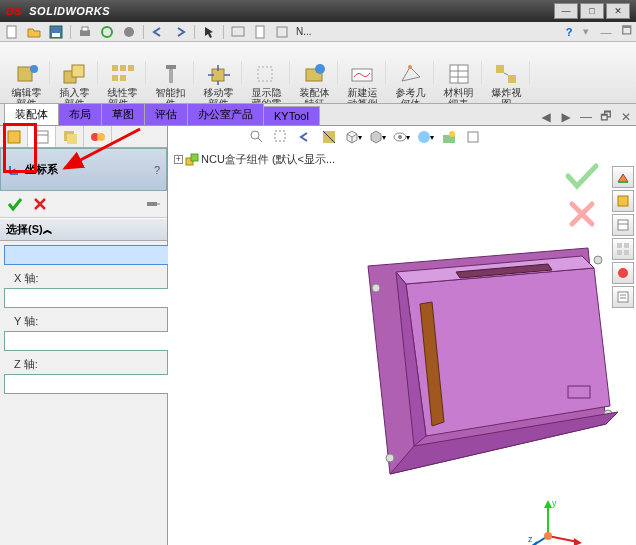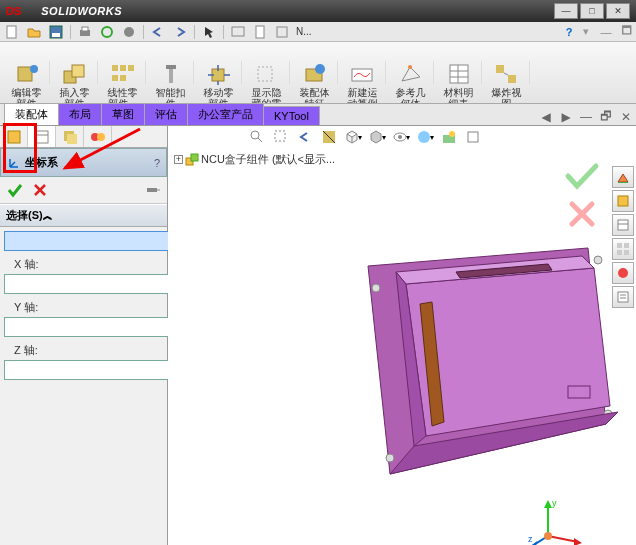--- a/index.html
+++ b/index.html
@@ -1,39 +1,39 @@
 <!DOCTYPE html>
 <html><head>
 <meta charset="utf-8">
 <style>
   * { margin: 0; padding: 0; box-sizing: border-box; }
   body { font-family: "Microsoft YaHei", Arial, sans-serif; font-size: 11px; background: #f0f0f0; width: 636px; height: 545px; overflow: hidden; position: relative; }
   .titlebar { height: 22px; background: linear-gradient(#5a5a5a,#2a2a2a); display: flex; align-items: center; padding: 0 6px; color: #fff; }
   .logo { font-weight: bold; font-style: italic; letter-spacing: 0.5px; }
-  .logo-ds { color: #e00; font-weight: bold; margin-right: 20px; text-align: center; }
+  .logo-ds { color: #e00; font-weight: bold; margin-right: 8px; text-align: center; }
   .titlebar .spacer { flex: 1; }
   .winbtn { width: 24px; height: 16px; background: #ddd; margin-left: 2px; border: 1px solid #888; display: flex; align-items: center; justify-content: center; font-size: 9px; color:#333; }
   .qat { height: 20px; background: #e8e8e8; border-bottom: 1px solid #bbb; display: flex; align-items: center; padding: 0 4px; gap: 6px; }
   .qat .qbtn { width: 16px; height: 16px; display:flex;align-items:center;justify-content:center; }
   .qat .sep { width:1px;height:14px;background:#bbb; }
   .ribbon { height: 62px; background: linear-gradient(#f8f8f8,#e4e4e4); border-bottom: 1px solid #aaa; display: flex; padding: 19px 4px; gap: 2px; overflow:hidden; }
   .rbtn { width: 46px; display: flex; flex-direction: column; align-items: center; justify-content: flex-start; padding: 2px 0; border-right: 1px solid #ddd; text-align:center; }
   .rbtn .ricon { width: 28px; height: 24px; margin-bottom: 2px; display:flex;align-items:center;justify-content:center; }
   .rbtn .rlabel { font-size: 10px; line-height: 11px; color: #333; }
   .tabbar { height: 22px; background: #e8e8e8; display: flex; align-items: flex-end; padding-left: 4px; border-bottom: 1px solid #999; }
   .tab { padding: 3px 10px; font-size: 11px; background: #8b5cf6; border: 1px solid #aaa; border-bottom: none; margin-right: -1px;}
   .tab.active { background: #fff; }
   .tabbar .spacer { flex:1; }
   .tabbar .tool { width:16px;height:16px;margin:0 2px; display:flex;align-items:center;justify-content:center;font-size:12px;color:#666;}
   .workspace { display: flex; height: calc(545px - 22px - 20px - 62px - 22px); }
   .fmgr { width: 168px; background: #f0f0f0; border-right: 1px solid #999; display:flex; flex-direction:column; }
   .fmgr-tabs { height: 22px; display: flex; border-bottom: 1px solid #aaa; }
   .fmgr-tab { width: 28px; display:flex;align-items:center;justify-content:center;border-right:1px solid #ccc; }
   .fmgr-tab.active { background:#fff; }
-  .pm-header { background: linear-gradient(#d0dce8,#b8c8dc); border: 1px solid #8aa; padding: 6px 6px; display:flex; align-items:center; gap:4px; position:relative; }
+  .pm-header { background: linear-gradient(#d0dce8,#b8c8dc); border: 1px solid #8aa; padding: 13px 6px; display:flex; align-items:center; gap:4px; position:relative; }
   .pm-header .q { position:absolute; right:6px; color:#557; }
   .red-callout { position:absolute; border:3px solid #e00; width:34px; height:50px; left:3px; top:-25px; pointer-events:none; }
   .red-arrow { position:absolute; left:55px; top:-22px; pointer-events:none; }
   .pm-confirm { padding: 4px 6px; display:flex; align-items:center; gap:8px; border-bottom:1px solid #ccc; }
   .panel-title { background: linear-gradient(#e8ecf0,#d4dce4); border-top:1px solid #fff; border-bottom:1px solid #aaa; padding:3px 6px; display:flex; justify-content:flex-start; align-items:center; font-weight:bold; }
   .panel-body { padding: 4px 0; }
   .field-row { margin-bottom: 6px; }
   .field-label { font-size:11px; color:#333; margin: 6px 0 2px 14px; }
   .field-input { display:flex; align-items:center; gap:4px; }
   .arrow-icon { width:14px;height:14px; }

